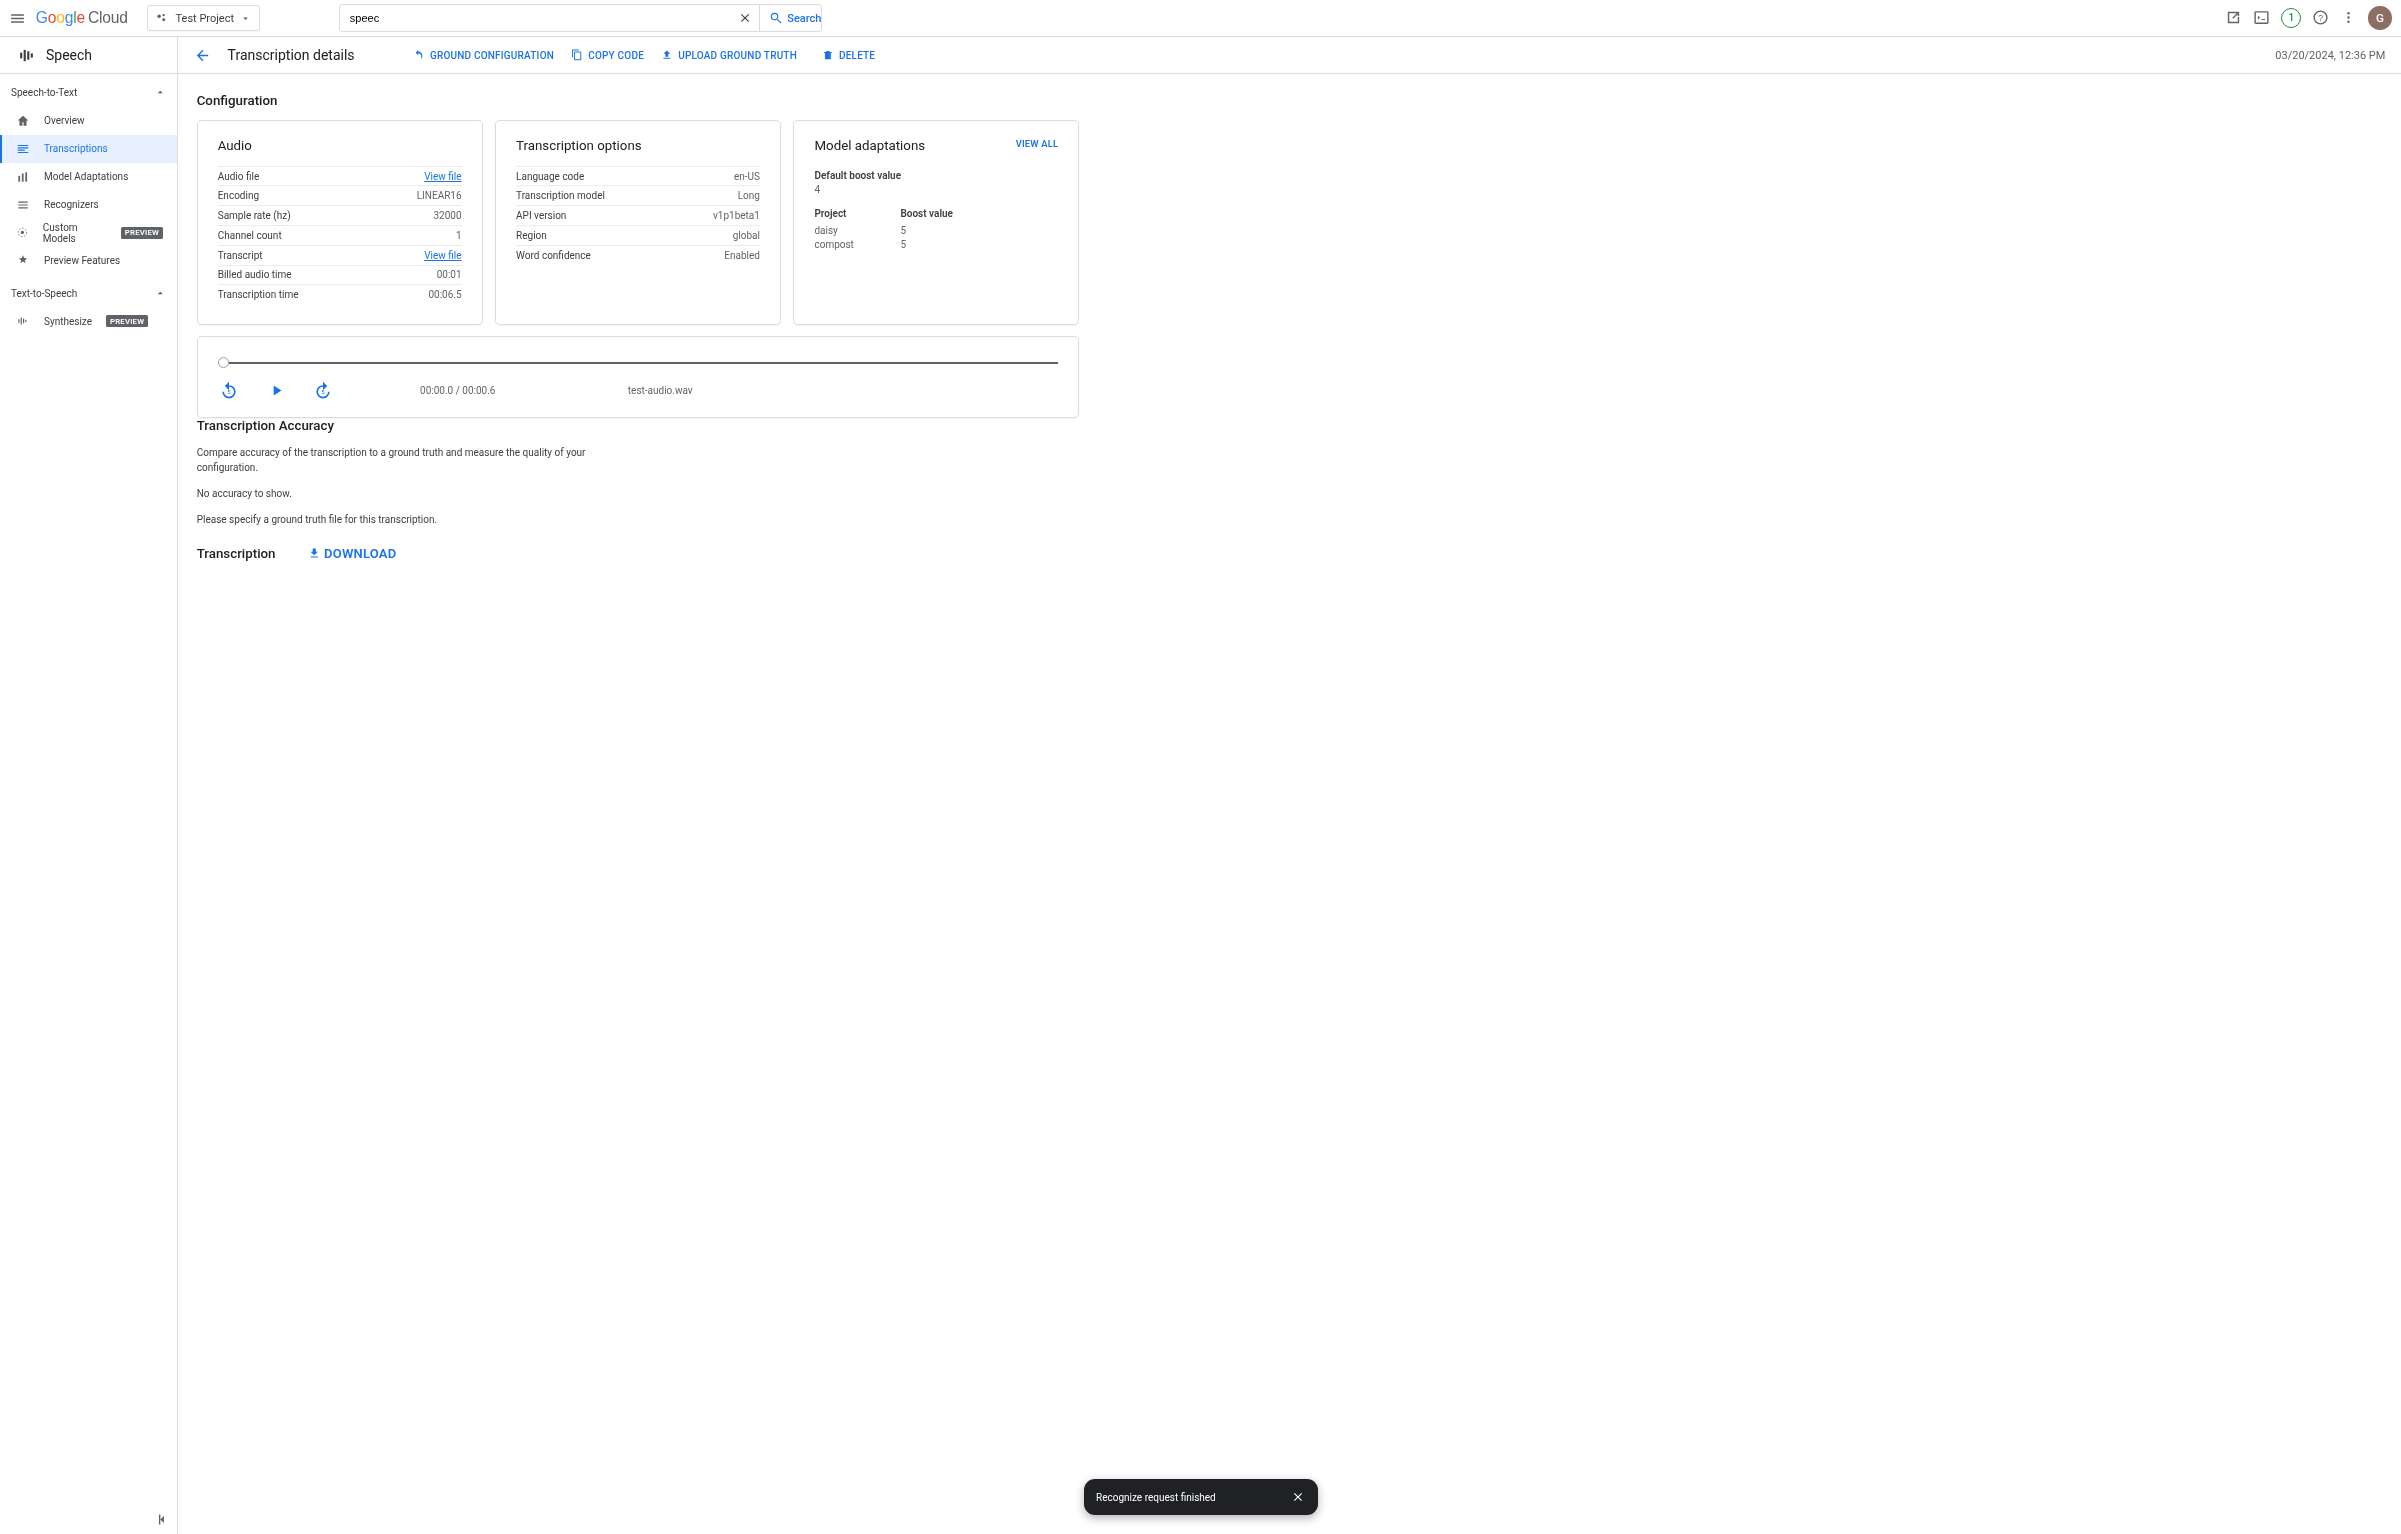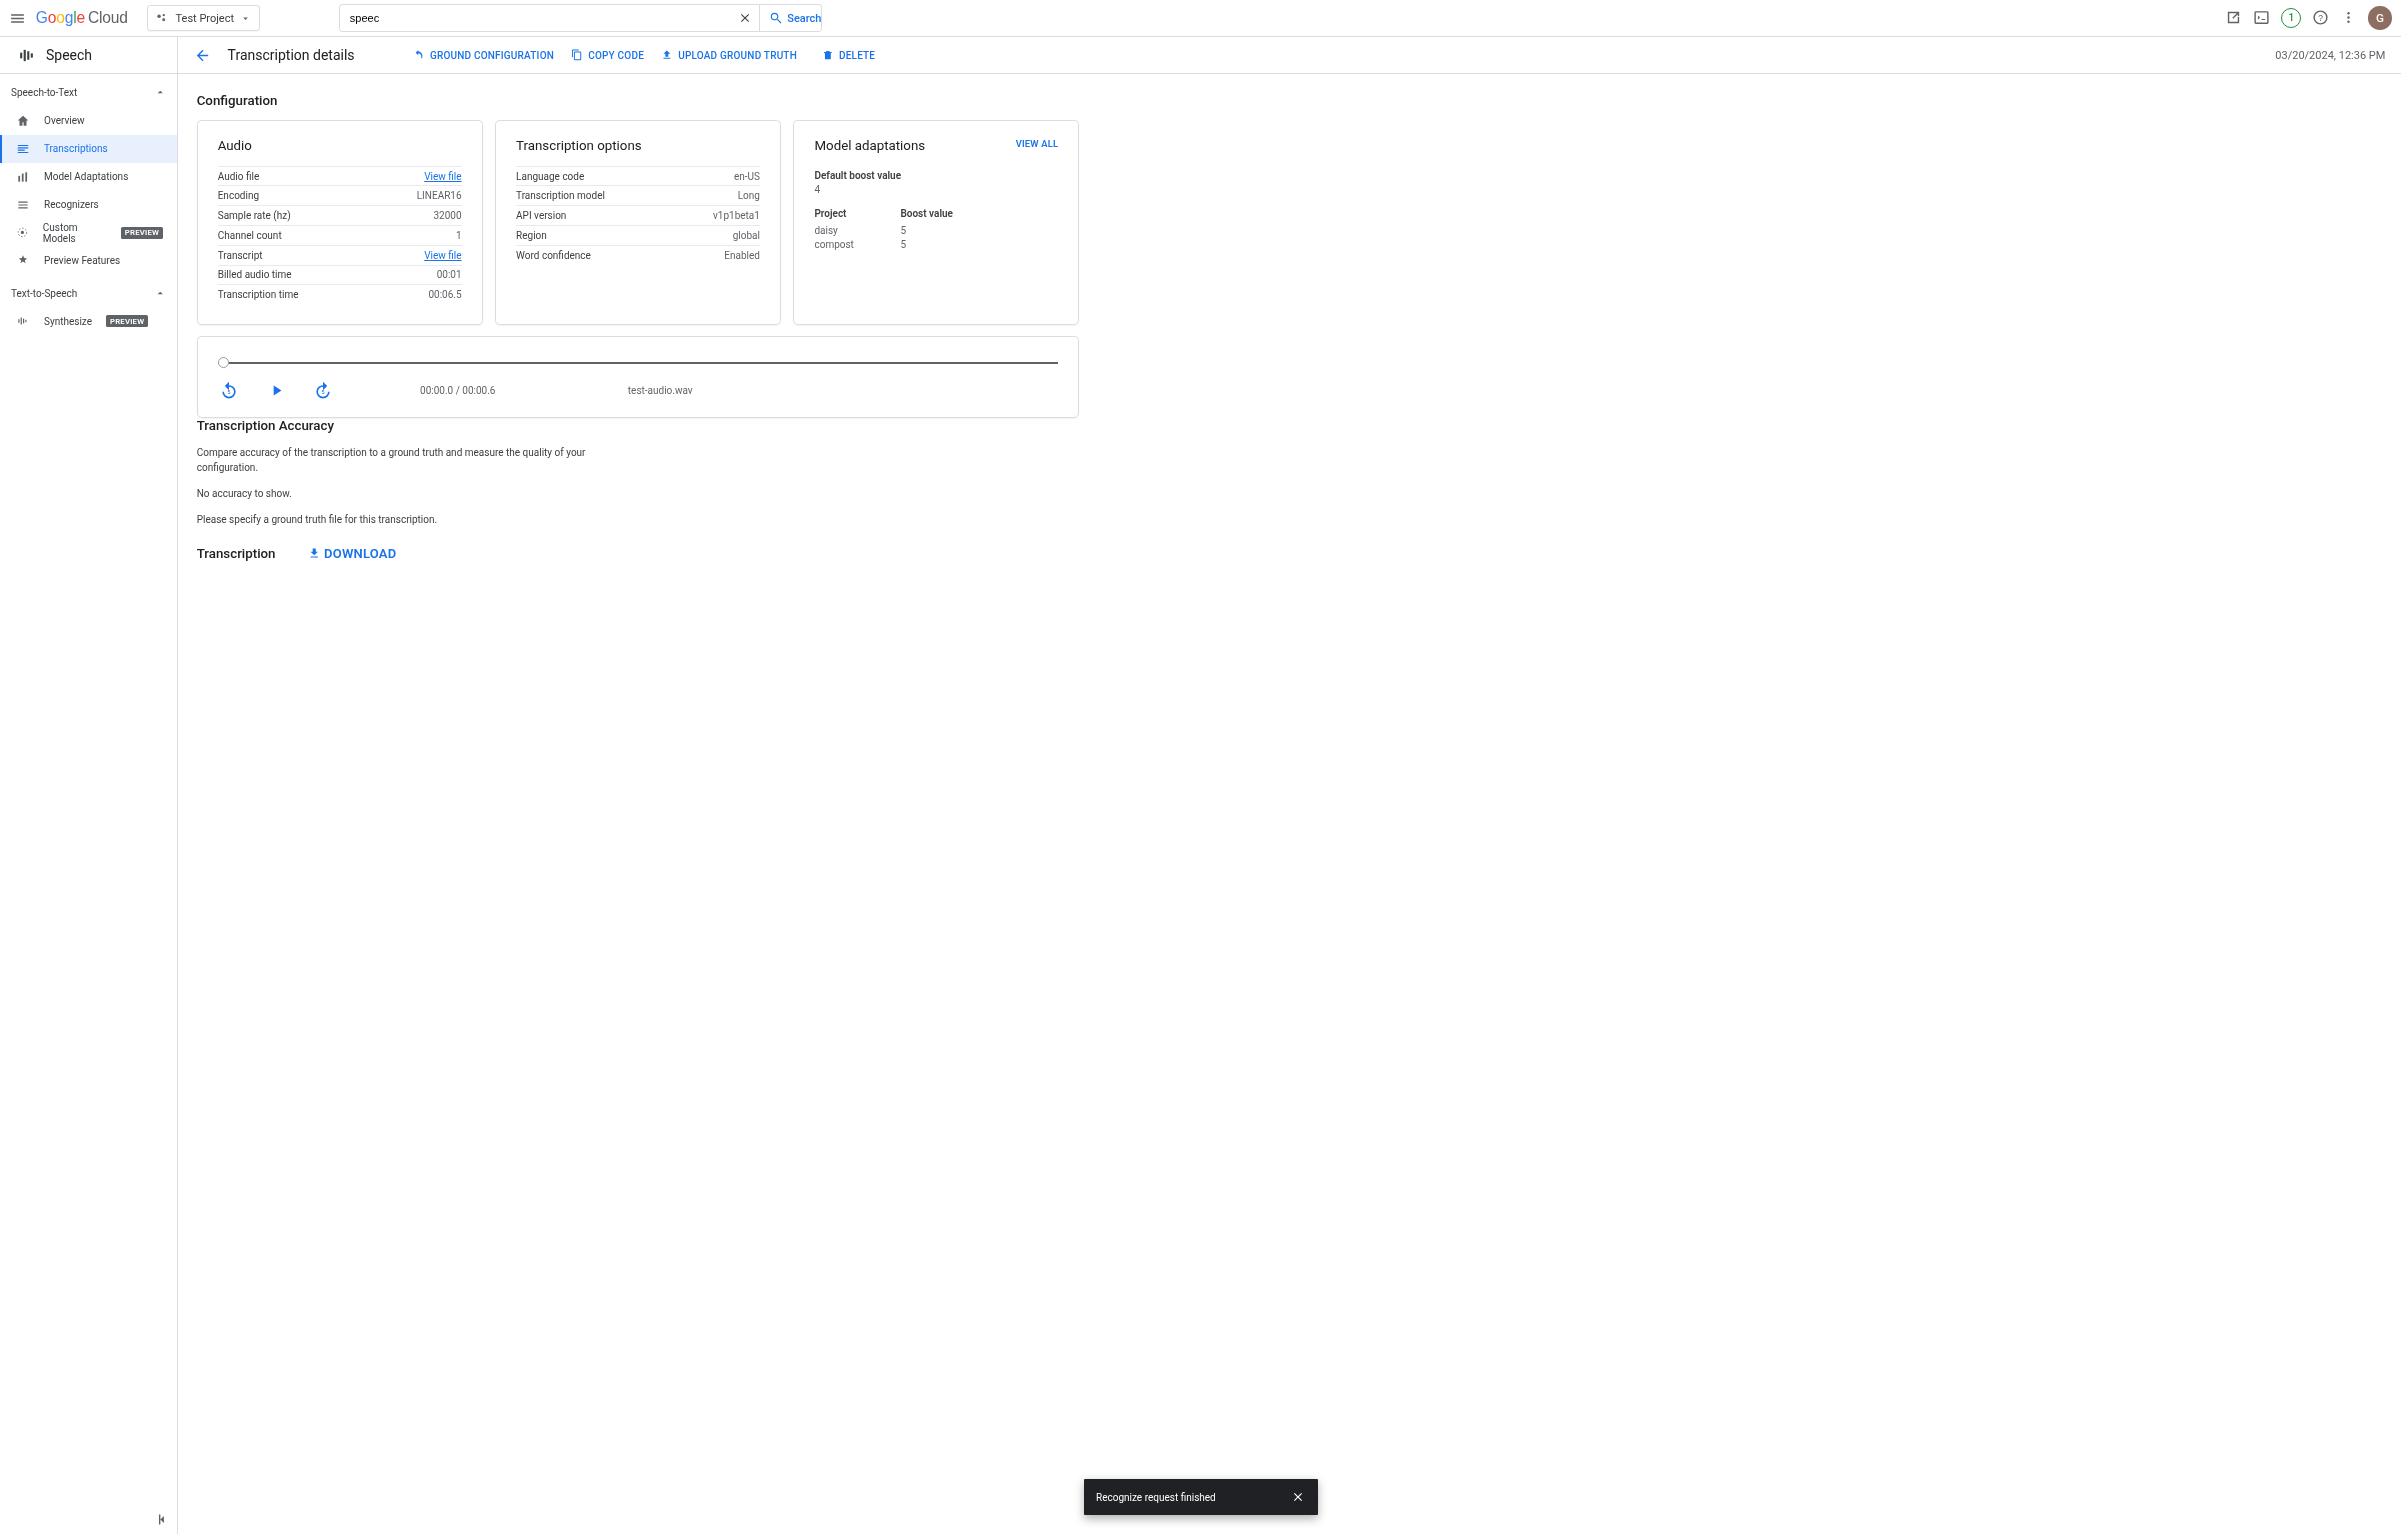--- a/index.html
+++ b/index.html
@@ -141,21 +141,21 @@
   .ttable{width:100%;border-collapse:collapse;font-size:10px;}
   .ttable th{background:#f1f3f4;color:#5f6368;font-weight:400;text-align:left;padding:6.2px 11px;border-bottom:0.8px solid #e8eaed;}
   .ttable td{padding:7.8px 11px;border-bottom:0.8px solid #e8eaed;color:#3c4043;}
   .ttable th.conf, .ttable td.conf{text-align:right;width:70px;}
   .ttable th.lang, .ttable td.lang{width:78px;}
   .ttable th.time, .ttable td.time{width:125px;}
 
   
   .toast{
     position:fixed;left:50%;transform:translateX(-50%);bottom:18.7px;
-    background:#202124;color:#fff;border-radius:1px;
+    background:#202124;color:#fff;border-radius:11px;
     display:flex;align-items:center;gap:47px;padding:11px 12.5px 11px 12.5px;
     font-size:10px;box-shadow:0 3.1px 9.4px rgba(0,0,0,.3);
     min-width:234px;
   }
   .toast .tx{width:14px;height:14px;cursor:pointer;display:flex;align-items:center;justify-content:center;margin-left:auto;}
 
   
   .g-blue{color:#4285F4}.g-red{color:#EA4335}.g-yellow{color:#FBBC05}.g-green{color:#34A853}
 </style>
 </head>

